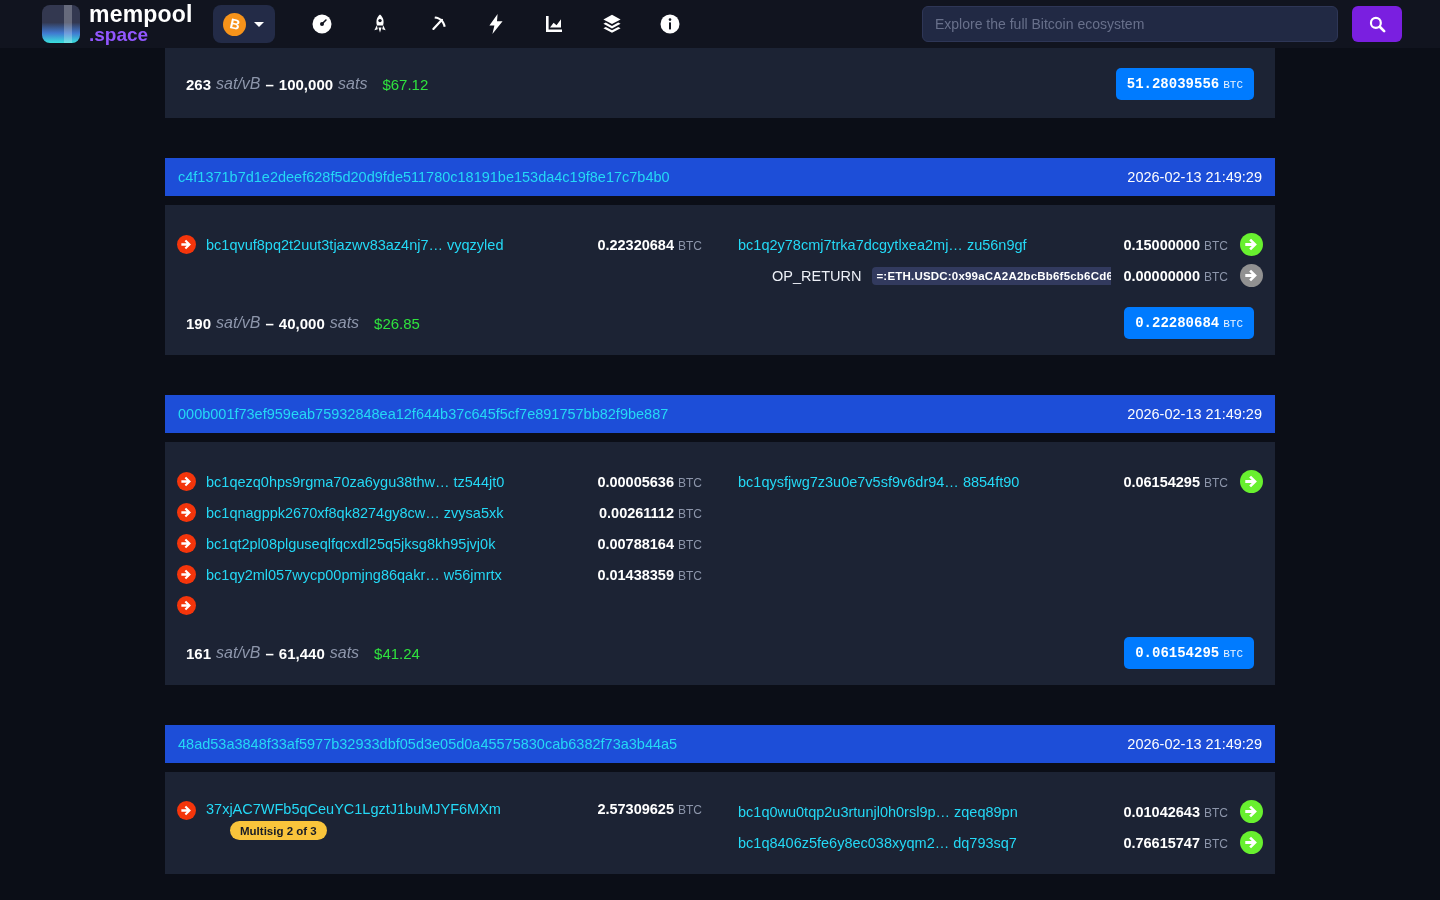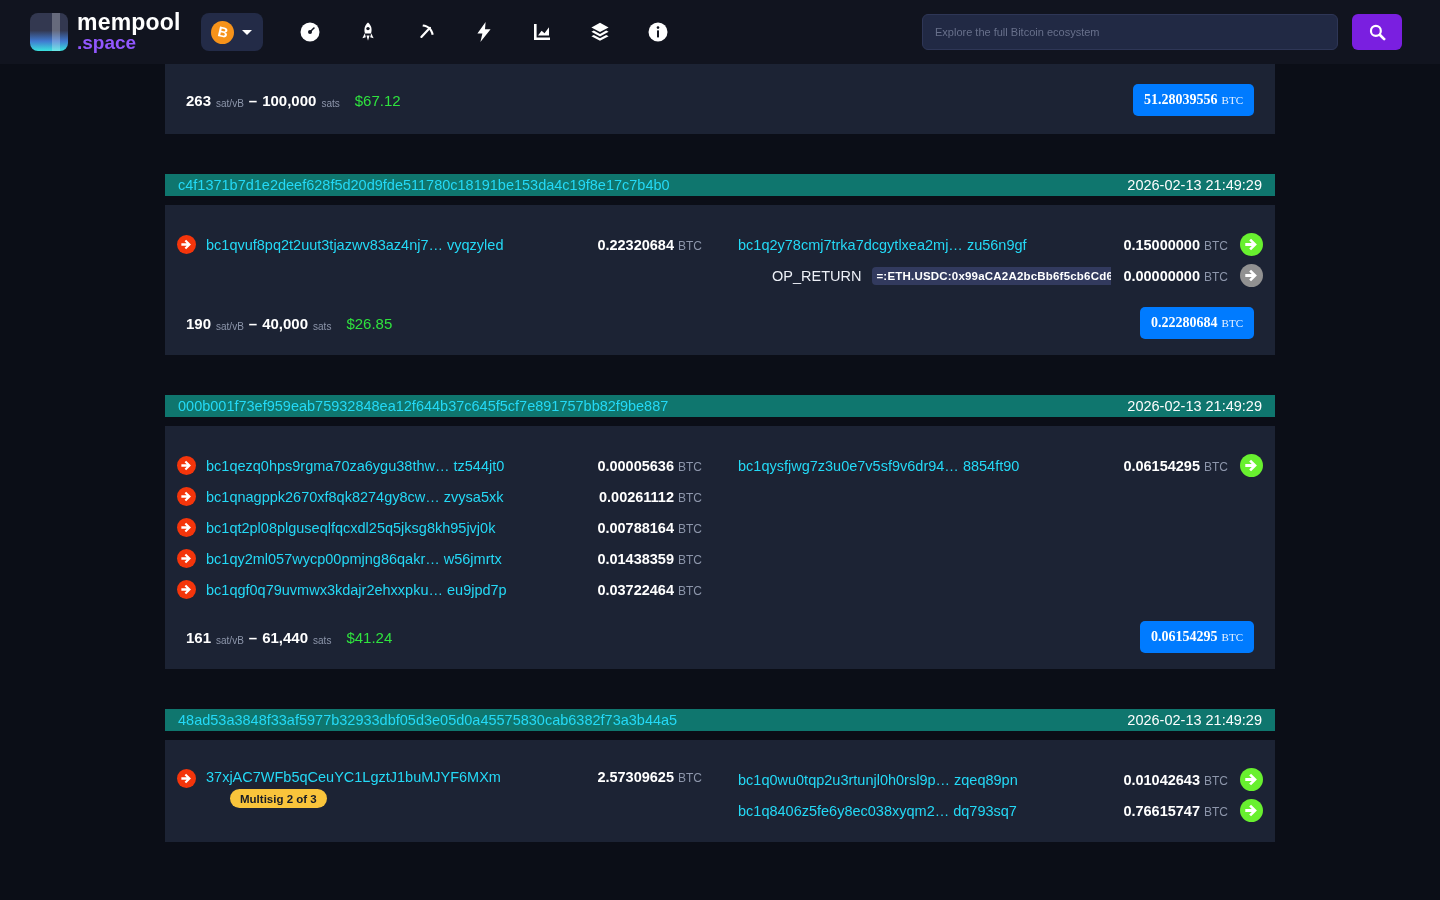--- a/index.html
+++ b/index.html
@@ -3,48 +3,48 @@
 <meta charset="utf-8">
 <style>
   * { box-sizing: border-box; margin: 0; padding: 0; }
   html, body { width: 1440px; height: 900px; overflow: hidden; }
   body {
     background: #0b0e17;
     font-family: "Liberation Sans", "DejaVu Sans", sans-serif;
     color: #fff;
   }
   
-  .navbar { height: 64px; display: flex; align-items: center; padding: 0 38px 0 30px; background: #11141f; }
+  .navbar { height: 48px; display: flex; align-items: center; padding: 0 38px 0 42px; background: #11141f; }
   .brand { display: flex; align-items: center; gap: 9px; cursor: pointer; }
   .brand-mark { width: 38px; height: 38px; border-radius: 8px; position: relative; overflow: hidden;
     background: linear-gradient(180deg, #333850 0%, #333850 46%, #4079d0 74%, #3ae2de 100%); }
   .brand-stripe { position: absolute; left: 58%; top: 0; width: 8px; height: 100%; background: rgba(255,255,255,.25); }
   .brand-text { display: flex; flex-direction: column; line-height: .98; }
   .brand-name { font-size: 23px; font-weight: 700; color: #fff; letter-spacing: .2px; }
   .brand-tld { font-size: 19px; font-weight: 700; color: var(--brand-purple, #9257ff); }
   .network-btn { margin-left: 20px; width: 62px; height: 38px; border-radius: 8px; background: #232b47; border: none;
     display: flex; align-items: center; justify-content: center; gap: 8px; cursor: pointer; }
   .btc-circle { width: 23px; height: 23px; border-radius: 50%; background: var(--bitcoin-orange, #f7931a);
     color: #fff; font-weight: 700; font-size: 14px; display: flex; align-items: center; justify-content: center; }
   .btc-circle span { transform: rotate(13deg); display: block; }
   .caret { width: 0; height: 0; border-left: 5px solid transparent; border-right: 5px solid transparent; border-top: 5px solid #fff; }
   .nav-icons { display: flex; align-items: center; gap: 36px; margin-left: 36px; }
   .nav-icon-btn { background: none; border: none; cursor: pointer; width: 22px; height: 22px; padding: 0; }
   .nav-icon-btn svg { width: 22px; height: 22px; display: block; }
   .search { margin-left: auto; display: flex; align-items: center; }
   .search input { width: 416px; height: 36px; padding: 0 12px; background: #212944; border: 1px solid #2e3656;
-    border-radius: 6px; color: #f97316; font-size: 11px; font-family: inherit; outline: none; }
+    border-radius: 6px; color: #f97316; font-size: 14px; font-family: inherit; outline: none; }
   .search input::placeholder { color: #68708b; }
   .search-btn { margin-left: 14px; width: 50px; height: 36px; border-radius: 6px; background: var(--search-purple, #7a1fe0);
     border: none; display: flex; align-items: center; justify-content: center; cursor: pointer; }
   .search-btn svg { width: 19px; height: 19px; }
   
   main { width: 1110px; margin: 0 auto; }
   .tx { margin-bottom: 40px; }
-  .tx-header { height: 22px; background: #0f766e; display: flex; align-items: center; justify-content: space-between; padding: 0 13px; }
+  .tx-header { height: 38px; background: #1d4ed8; display: flex; align-items: center; justify-content: space-between; padding: 0 13px; }
   .txid { color: var(--accent-cyan, #24d9f6); font-size: 14.5px; text-decoration: none; cursor: pointer; white-space: nowrap; }
   .tx-time { font-size: 14.5px; color: #fdfdfd; }
   .tx-body { background: #1c2334; padding: 24px 12px 16px; margin-top: 9px; }
   .tx-body.clipped { padding: 4px 12px 18px; margin-top: 0; }
   .cols { display: flex; gap: 36px; }
   .col { flex: 1; min-width: 0; }
   .io-row { display: flex; align-items: center; height: 31px; font-size: 14.5px; white-space: nowrap; }
   .io-row.with-badge { height: auto; align-items: flex-start; padding-top: 5px; }
   .io-main { flex: 1; min-width: 0; }
   .line1 { display: flex; align-items: center; }
@@ -62,24 +62,24 @@
   .amt small { font-weight: 400; color: var(--muted-gray, #8d96ab); font-size: 12px; margin-left: 4px; }
   .opret-wrap { display: flex; align-items: center; overflow: hidden; margin-left: 34px; }
   .opret-label { color: #edf0f7; }
   .opret-data { margin-left: 11px; background: #323a5e; border-radius: 4px; padding: 3px 4px; font-size: 11.5px;
     font-weight: 700; color: #fff; letter-spacing: .2px; white-space: nowrap; }
   .multisig-badge { display: inline-block; background: var(--multisig-yellow, #f9c43b); color: #171b26; font-weight: 700;
     font-size: 11.5px; padding: 3.5px 10px; border-radius: 11px; margin-top: 4px; margin-left: 24px; }
   .tx-footer { display: flex; align-items: center; justify-content: space-between; margin-top: 16px; padding: 0 9px; }
   .fee { display: flex; align-items: flex-end; gap: 5px; font-size: 15px; }
   .fee .num { font-weight: 700; color: #fff; }
-  .fee .unit { color: var(--muted-gray, #8d96ab); font-size: 10px; }
+  .fee .unit { color: var(--muted-gray, #8d96ab); font-size: 16px; font-style: italic; }
   .fee .usd { color: var(--usd-green, #2fe23e); margin-left: 10px; }
   .total-badge { background: var(--badge-blue, #007bff); border: none; border-radius: 5px; color: #fff; font-weight: 700;
-    font-size: 14px; padding: 8px 11px; cursor: pointer; display: flex; align-items: baseline; gap: 4px; font-family: Liberation Serif, serif; }
+    font-size: 14px; padding: 8px 11px; cursor: pointer; display: flex; align-items: baseline; gap: 4px; font-family: Liberation Mono, monospace; }
   .total-badge small { font-weight: 400; font-size: 11px; color: #eaf3ff; }
 </style>
 </head>
 <body>
 
 <header class="navbar">
   <div class="brand">
     <div class="brand-mark">
         <div class="brand-stripe"></div>
       </div>
@@ -298,26 +298,20 @@
                 </div>
               </div>
             </div>
             <div class="io-row input">
               <span class="io-arrow in">
                 <svg viewBox="0 0 20 20">
                   <circle cx="10" cy="10" r="10" fill="currentColor"></circle>
                   <path fill="#fff" d="M4.6 8.7h5.6L8 6.5l1.6-1.6L14.7 10l-5.1 5.1L8 13.5l2.2-2.2H4.6z"></path>
                 </svg>
               </span>
-              <div class="io-main">
-                <div class="line1">
-                  <a class="addr">bc1qgf0q79uvmwx3kdajr2ehxxpku…  eu9jpd7p</a>
-                  <span class="amt">0.03722464<small>BTC</small></span>
-                </div>
-              </div>
             </div>
           </div>
           <div class="col">
             <div class="io-row output">
               <a class="addr">bc1qysfjwg7z3u0e7v5sf9v6dr94…  8854ft90</a>
               <span class="amt">0.06154295<small>BTC</small></span>
               <span class="io-arrow out green">
                 <svg viewBox="0 0 20 20">
                   <circle cx="10" cy="10" r="10" fill="currentColor"></circle>
                   <path fill="#fff" d="M4.6 8.7h5.6L8 6.5l1.6-1.6L14.7 10l-5.1 5.1L8 13.5l2.2-2.2H4.6z"></path>

